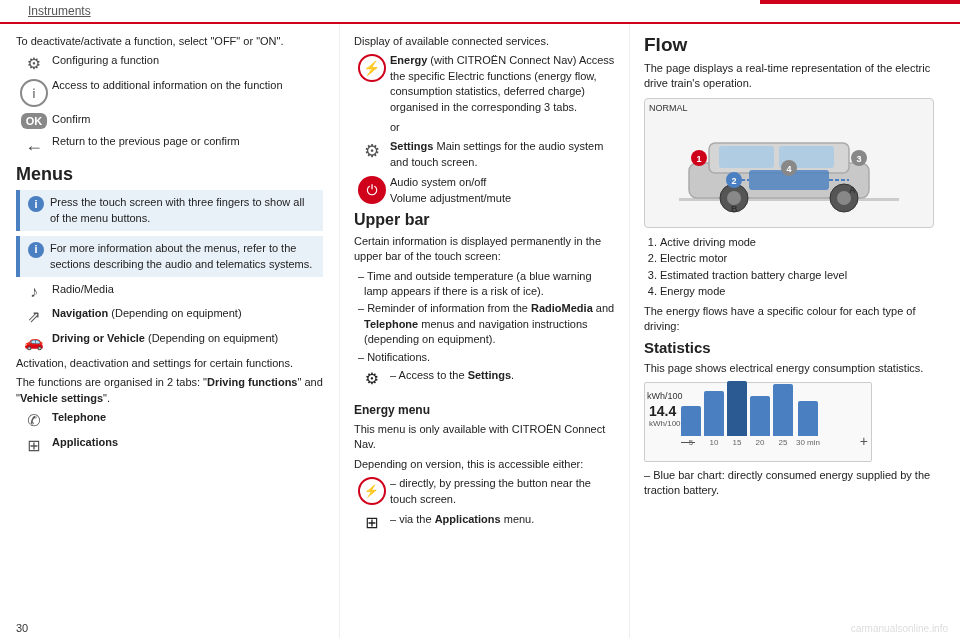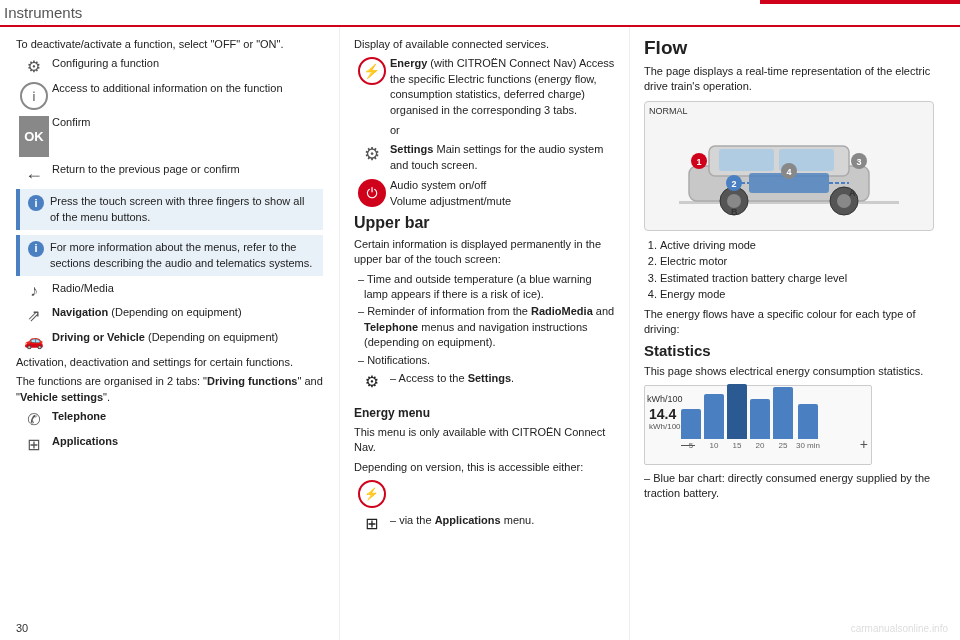--- a/index.html
+++ b/index.html
@@ -10,24 +10,25 @@
       color: #222;
       width: 960px;
       height: 640px;
       overflow: hidden;
       position: relative;
     }
 
     .header-bar {
       background: #fff;
       border-bottom: 2px solid #d0021b;
-      padding: 4px 4px;
-      font-size: 15px;
+      padding: 4px 28px;
+      font-size: 12px;
       color: #555;
       position: relative;
+      text-decoration: underline;
     }
     .header-bar::after {
       content: '';
       display: block;
       position: absolute;
       right: 0; top: 0;
       width: 200px; height: 4px;
       background: #d0021b;
     }
 
@@ -103,23 +104,23 @@
 
     .icon-gear {
       font-size: 16px;
       color: #555;
     }
 
     .icon-ok {
       background: #888;
       color: #fff;
       font-weight: bold;
-      font-size: 13px;
-      padding: 13px 5px;
-      border-radius: 0;
+      font-size: 11px;
+      padding: 2px 5px;
+      border-radius: 6px;
     }
 
     .icon-arrow-left {
       font-size: 18px;
       color: #444;
     }
 
     .icon-music {
       font-size: 16px;
       color: #555;
@@ -338,20 +339,21 @@
       <span class="sub-text">Confirm</span>
     </div>
 
     <div class="icon-row">
       <div class="icon-cell">
         <span class="icon-arrow-left">←</span>
       </div>
       <span class="sub-text">Return to the previous page or confirm</span>
     </div>
 
+    <div class="section-title">Menus</div>
 
     <div class="info-box">
       <div class="info-icon">i</div>
       <span>Press the touch screen with three fingers to show all of the menu buttons.</span>
     </div>
 
     <div class="info-box">
       <div class="info-icon">i</div>
       <span>For more information about the menus, refer to the sections describing the audio and telematics systems.</span>
     </div>
@@ -442,20 +444,21 @@
 
     <p class="sub-text">This menu is only available with CITROËN Connect Nav.</p>
     <p class="sub-text">Depending on version, this is accessible either:</p>
 
     <div class="icon-row" style="margin-top:3px;">
       <div class="icon-cell">
         <div class="icon-circle" style="border-color:#d0021b;">
           <span style="color:#d0021b;font-weight:bold;font-size:12px;">⚡</span>
         </div>
       </div>
+      <span class="sub-text">– directly, by pressing the button near the touch screen.</span>
     </div>
 
     <div class="icon-row">
       <div class="icon-cell">
         <span style="font-size:16px;">⊞</span>
       </div>
       <span class="sub-text">– via the <span class="text-bold">Applications</span> menu.</span>
     </div>
   </div>
 

